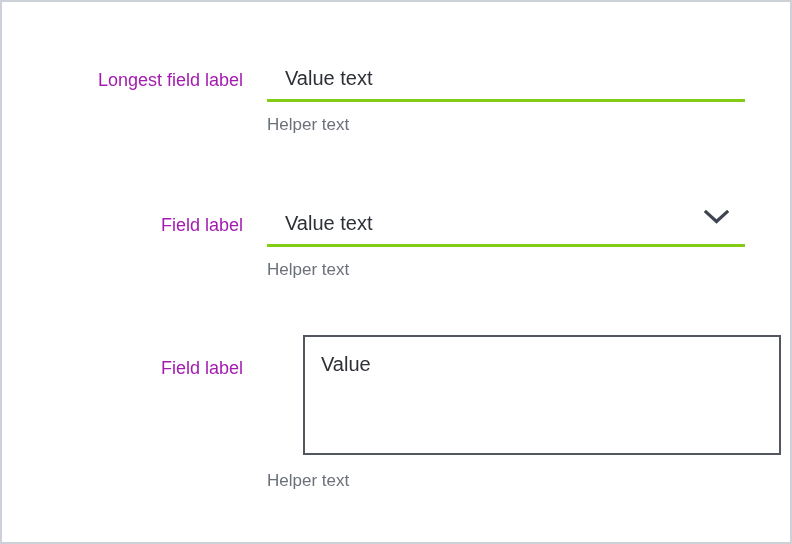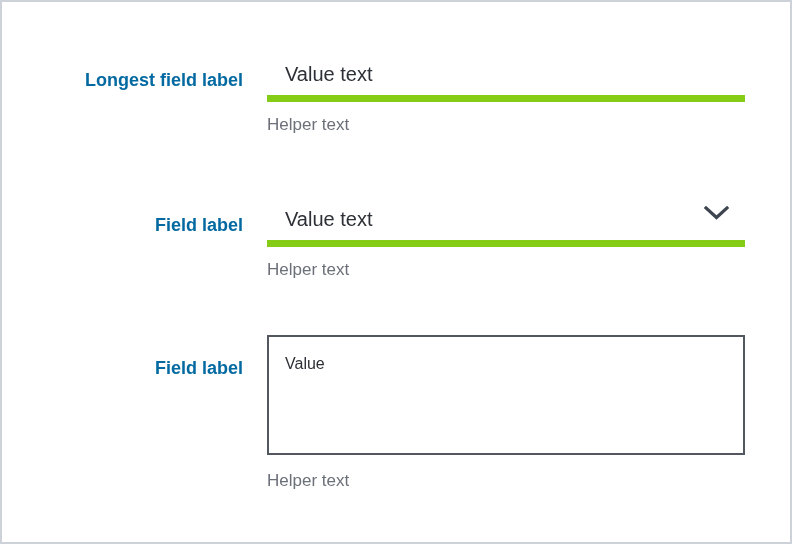--- a/index.html
+++ b/index.html
@@ -27,41 +27,41 @@
   .label-col {
     width: 241px;
     box-sizing: border-box;
     display: flex;
     justify-content: flex-end;
     align-items: flex-end;
     height: 40px;
     padding-bottom: 9px;
     font-size: 18px;
     line-height: 22px;
-    font-weight: 700;
-    color: #0369a1;
+    font-weight: 400;
+    color: #a21caf;
     white-space: nowrap;
     padding-left: 9px;
   }
   .label-col.top-align {
     align-items: flex-start;
     height: auto;
     padding-bottom: 0;
     padding-top: 22px;
   }
   .control-col {
     margin-left: 24px;
     width: 478px;
     box-sizing: border-box;
   }
   .input-line {
     box-sizing: border-box;
     width: 478px;
     height: 42px;
-    border-bottom: 7px solid #84cc16;
+    border-bottom: 3px solid #84cc16;
     display: flex;
     align-items: flex-end;
     justify-content: space-between;
     padding: 0 16px 8px 18px;
   }
   .input-line input {
     border: none;
     outline: none;
     padding: 0;
     margin: 0;
@@ -95,26 +95,27 @@
   .row-2 { margin-top: 70px; }
   .row-3 { margin-top: 55px; }
   .textarea-box {
     box-sizing: border-box;
     width: 478px;
     height: 120px;
     border: 2px solid #53575f;
     background: #ffffff;
     padding: 14px 16px 10px 16px;
     font-family: inherit;
-    font-size: 16px;
+    font-size: 20px;
     line-height: 26px;
     color: #2d3036;
     resize: none;
     outline: none;
     display: block;
+    margin-left: 36px;
   }
 </style>
 </head>
 <body>
 
 <div class="frame">
   <div class="form">
 
     <div class="field-row">
       <div class="label-col">Longest field label</div>

